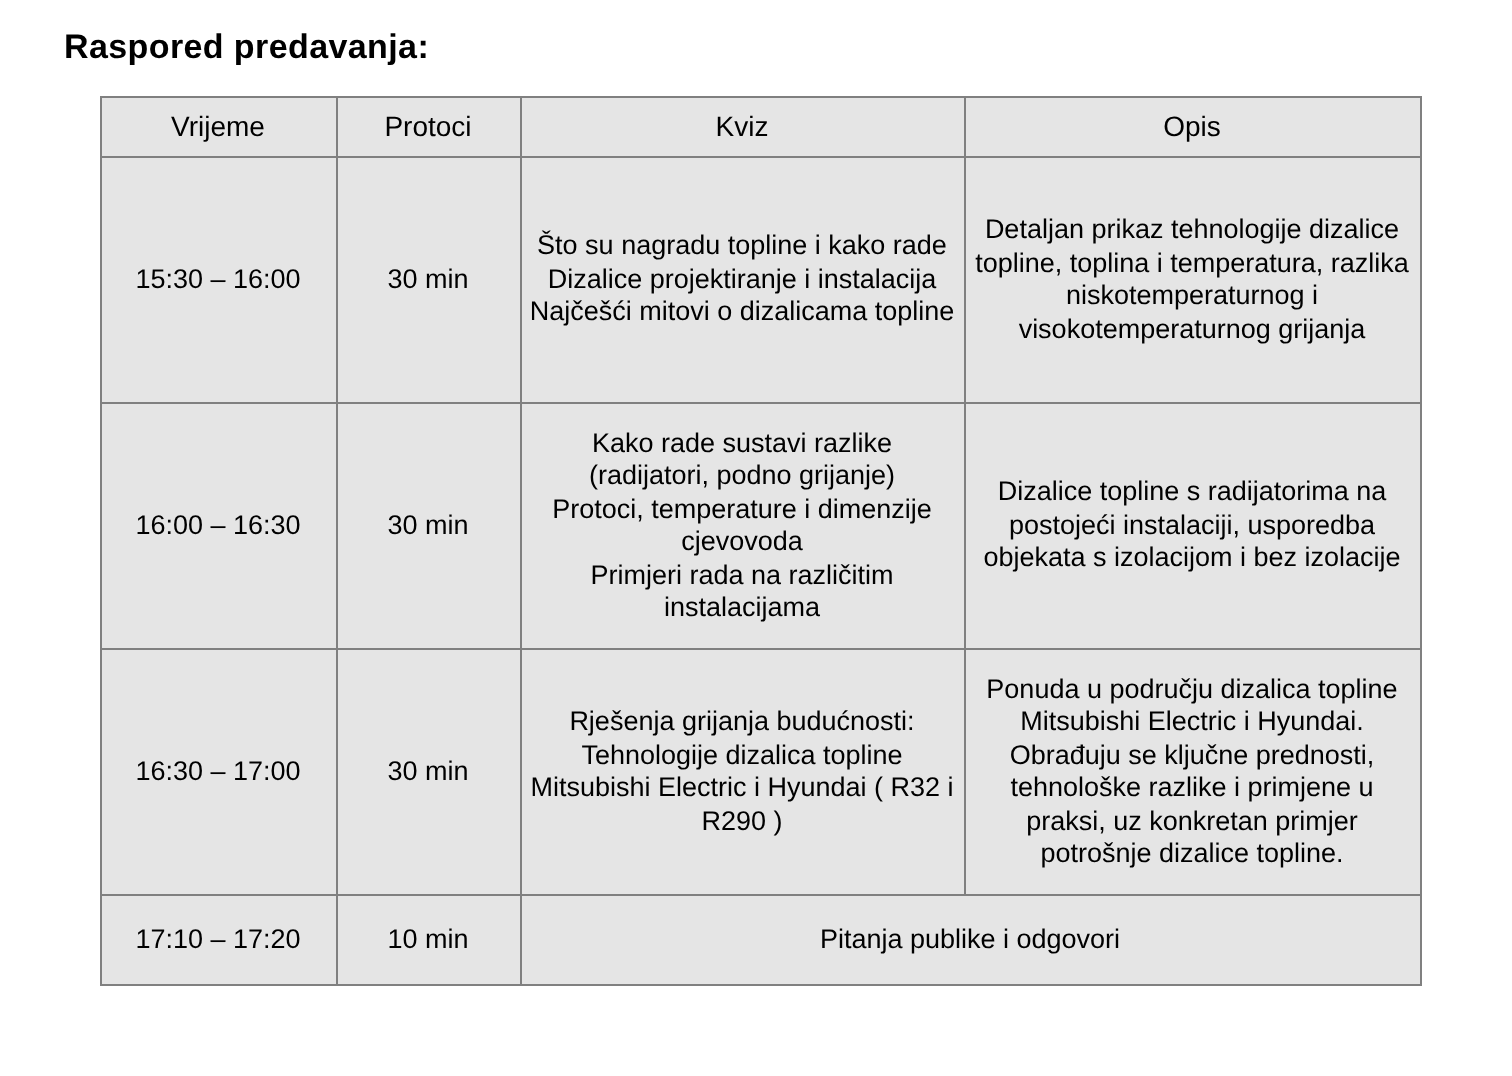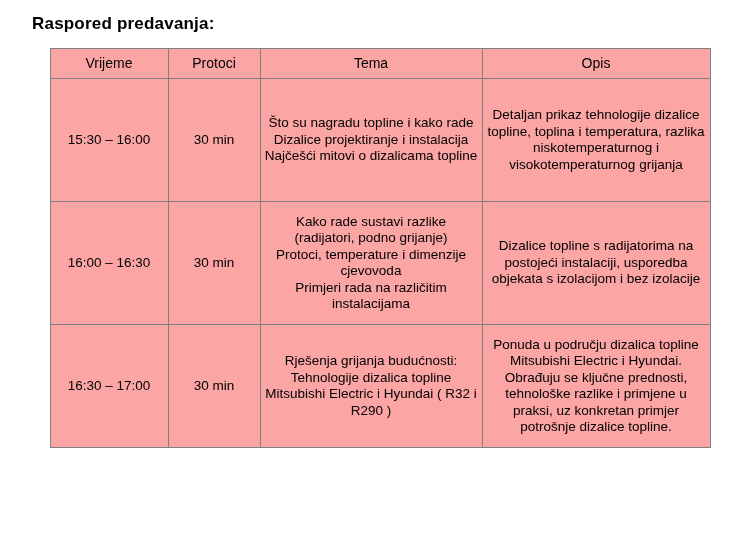--- a/index.html
+++ b/index.html
@@ -26,21 +26,21 @@
     font-weight: bold;
     letter-spacing: 0.2px;
     margin: 0 0 14px 0;
     color: #000000;
   }
   table.schedule {
     border-collapse: collapse;
     width: 660px;
     margin: 0 auto;
     table-layout: fixed;
-    background: #fca5a5;
+    background: #e5e5e5;
   }
   table.schedule th,
   table.schedule td {
     border: 1px solid #808080;
     padding: 5px 4px;
     font-size: 13.5px;
     line-height: 1.22;
     text-align: center;
     vertical-align: middle;
     color: #000000;
@@ -82,21 +82,21 @@
     <colgroup>
       <col class="c-time">
       <col class="c-dur">
       <col class="c-topic">
       <col class="c-desc">
     </colgroup>
     <thead>
       <tr>
         <th>Vrijeme</th>
         <th>Protoci</th>
-        <th>Tema</th>
+        <th>Kviz</th>
         <th>Opis</th>
       </tr>
     </thead>
     <tbody>
 
       <tr class="row-tall">
         <td class="cell-time">15:30 – 16:00</td>
         <td class="cell-dur">30 min</td>
         <td class="cell-topic">
           <span class="line">Što su nagradu topline i kako rade</span>
@@ -127,17 +127,22 @@
         <td class="cell-topic">
           <span class="line">Rješenja grijanja budućnosti: Tehnologije dizalica topline Mitsubishi Electric i Hyundai ( R32 i R290 )</span>
         </td>
         <td class="cell-desc">
           <span class="line">Ponuda u području dizalica topline Mitsubishi Electric i Hyundai.</span>
           <span class="line">Obrađuju se ključne prednosti, tehnološke razlike i primjene u praksi, uz konkretan primjer potrošnje dizalice topline.</span>
         </td>
       </tr>
 
 
+      <tr class="row-short">
+        <td class="cell-time">17:10 – 17:20</td>
+        <td class="cell-dur">10 min</td>
+        <td class="cell-topic" colspan="2">Pitanja publike i odgovori</td>
+      </tr>
 
     </tbody>
   </table>
 
 </div>
 
 </body></html>

